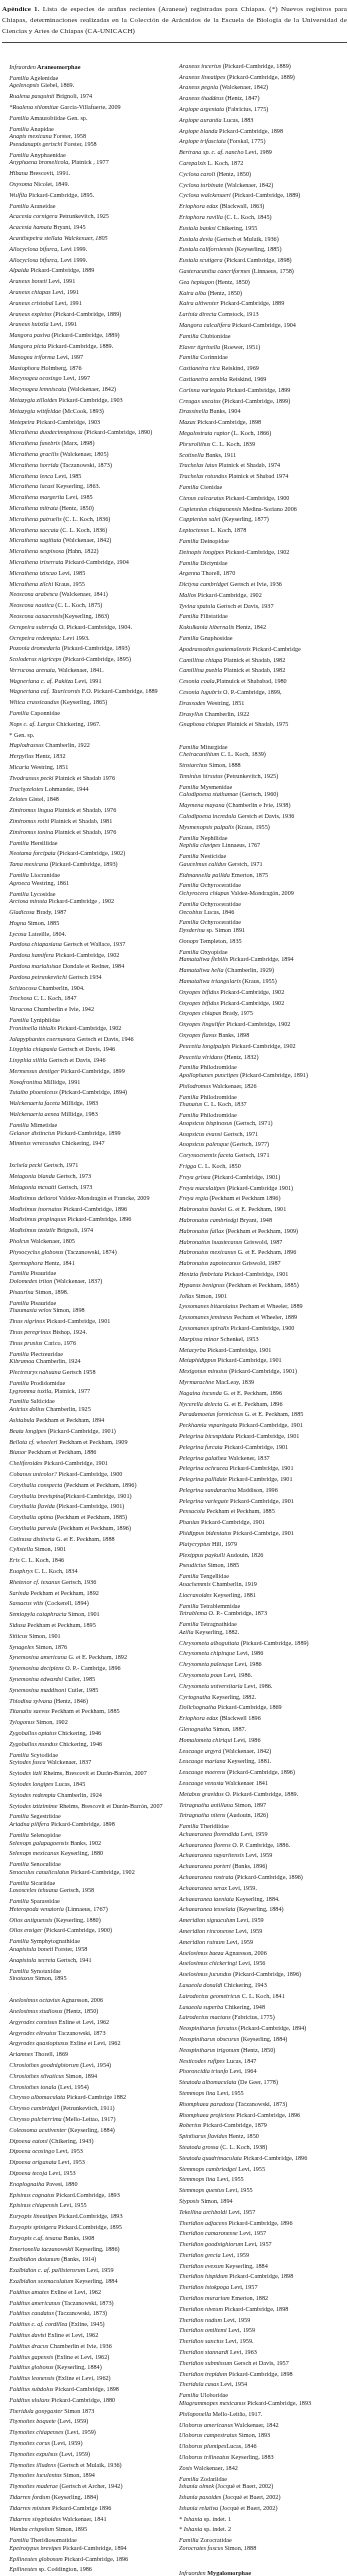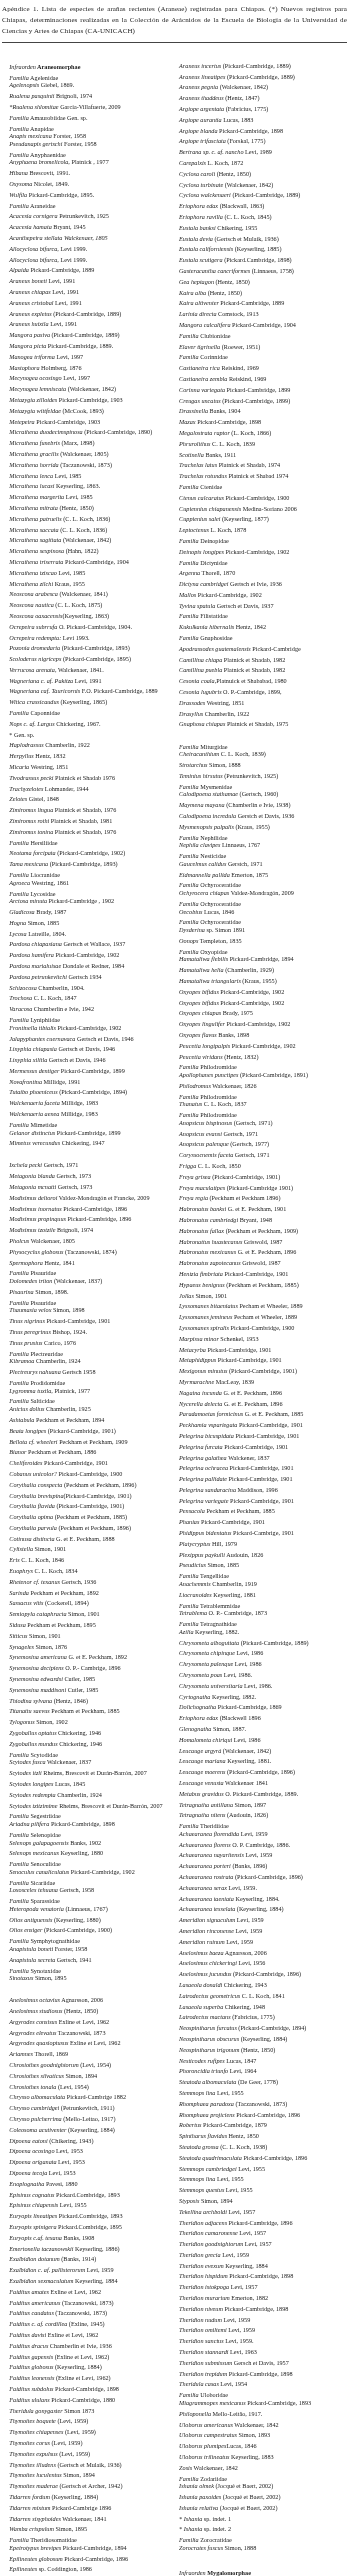--- a/index.html
+++ b/index.html
@@ -1,19 +1,19 @@
 <!DOCTYPE html>
 <html style="font-size:8.2px"><head>
 <meta charset="utf-8">
 <style>
   html,body{margin:0;padding:0;background:#ffffff;}
   body{width:349px;font-family:"Liberation Serif", "DejaVu Serif", serif;color:#1b1b1b;}
   .page{position:relative;width:349px;min-height:2945px;box-sizing:border-box;padding:4.1px 2.1px 0 2.1px;background:#fff;}
   .caption{font-size:7px;line-height:1.6;text-align:justify;letter-spacing:0.1px;}
-  .caption .cap-label{font-weight:normal;}
+  .caption .cap-label{font-weight:bold;}
   .top-rule{border:none;border-top:0.8px solid #444;margin:4.6px 0 0 0;}
   .cols{display:flex;align-items:flex-start;padding:15.5px 0 0 7.2px;}
   .col{width:50%;box-sizing:border-box;}
   .col-left{padding-right:3.1px;}
   .col-right{padding-left:1px;}
   .entry{font-size:6.2px;line-height:7.7px;margin-top:3.1px;white-space:nowrap;}
   .entry .it{font-style:italic;}
   .entry .rm{font-style:normal;}
   .tight{margin-top:0;}
   .fam{margin-top:3.1px;}

